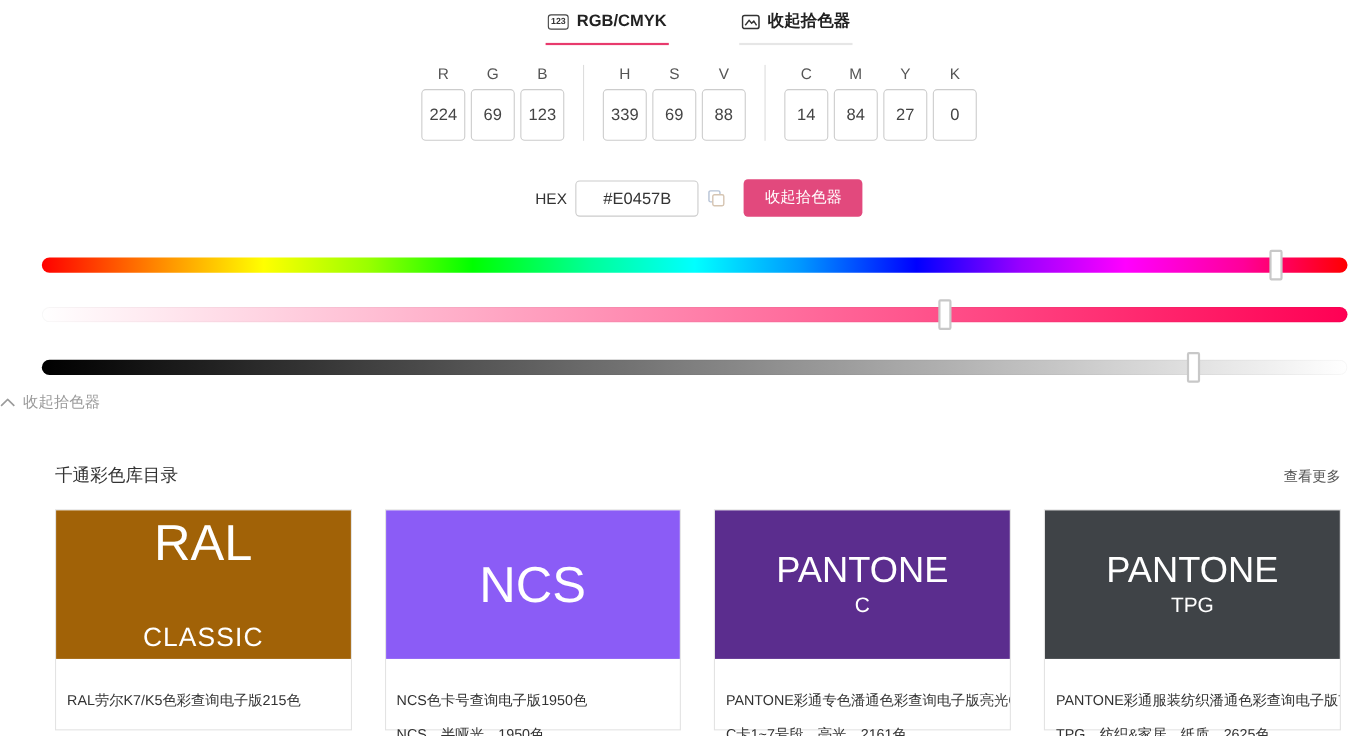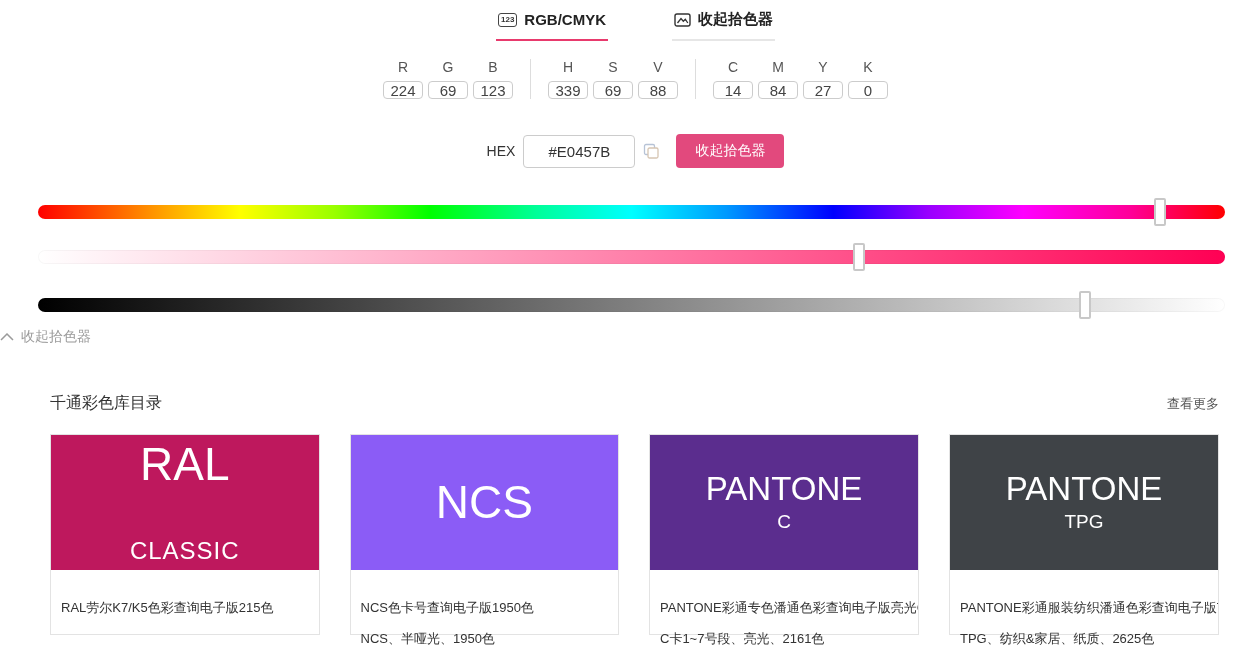--- a/index.html
+++ b/index.html
@@ -16,21 +16,21 @@
   .tab-label { font-size:15px; font-weight:bold; color:#222; }
   .icon-123 { font-size:8px; font-weight:bold; color:#333; border:1px solid #444;
     border-radius:3px; padding:2px 2px; line-height:1; letter-spacing:0; }
 
   
   .value-groups { margin-top:18px; display:flex; justify-content:center; align-items:stretch; }
   .group { display:flex; gap:5px; }
   .vdivider { width:1px; background:#ddd; margin:0 17px; }
   .field { display:flex; flex-direction:column; align-items:center; }
   .f-label { font-size:14px; color:#555; margin-bottom:6px; }
-  .field input { width:40px; height:18px; border:1px solid #ccc; border-radius:4px;
+  .field input { width:40px; height:47px; border:1px solid #ccc; border-radius:4px;
     text-align:center; font-size:15px; color:#444; outline:none;
     font-family:"Liberation Sans",sans-serif; }
 
   
   .hex-row { margin-top:35px; display:flex; justify-content:center; align-items:center; }
   .hex-label { font-size:14px; color:#333; margin-right:8px; }
   .hex-input { width:112px; height:33px; border:1px solid #ccc; border-radius:4px;
     text-align:center; font-size:15px; color:#333; outline:none;
     font-family:"Liberation Sans",sans-serif; }
   .copy-icon { margin-left:8px; cursor:pointer; display:inline-flex; }
@@ -180,21 +180,21 @@
 </div>
 
 <div class="library">
   <div class="lib-head">
     <span class="lib-title">千通彩色库目录</span>
     <a class="lib-more">查看更多</a>
   </div>
   <div class="cards">
 
     <div class="card ral">
-      <div class="card-cover" style="background: #be185d; gap: 44px;">
+      <div class="card-cover" style="background: #a16207; gap: 44px;">
         <div class="card-big">RAL</div>
         <div class="card-sub">CLASSIC</div>
       </div>
       <div class="card-line1">RAL劳尔K7/K5色彩查询电子版215色</div>
     </div>
 
     <div class="card ncs">
       <div class="card-cover" style="background: #8b5cf6; text-align: center;">
         <div class="card-big">NCS</div>
 

